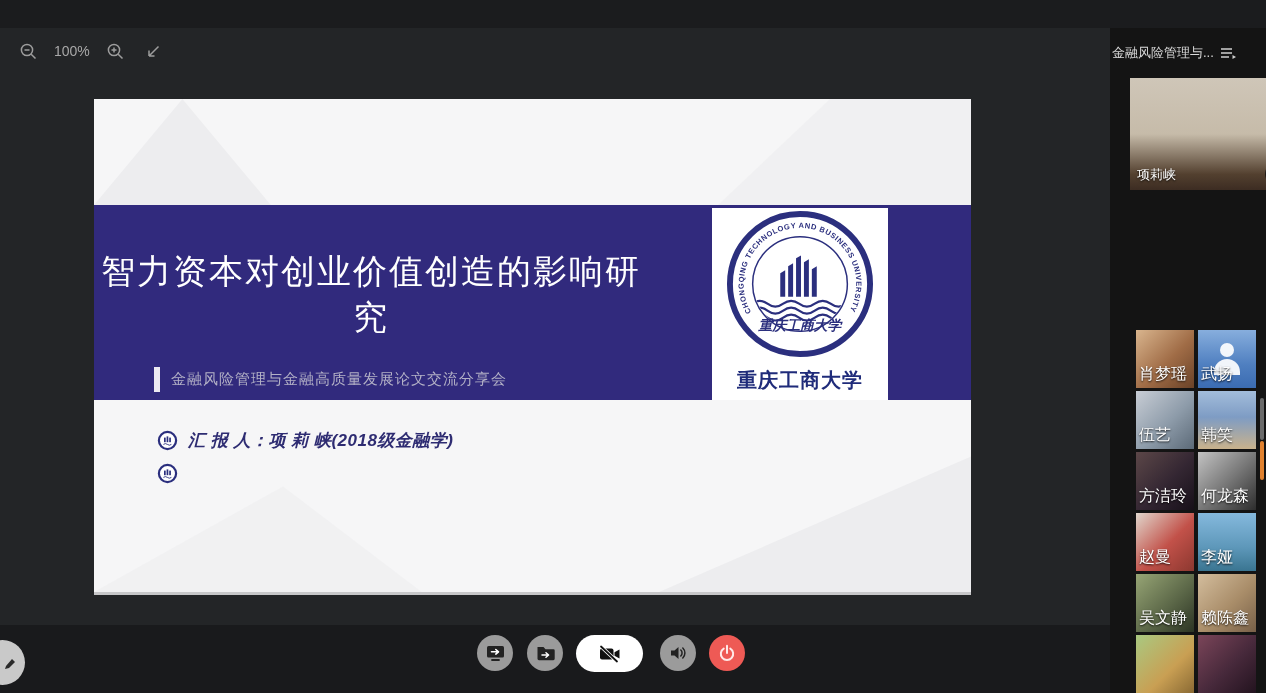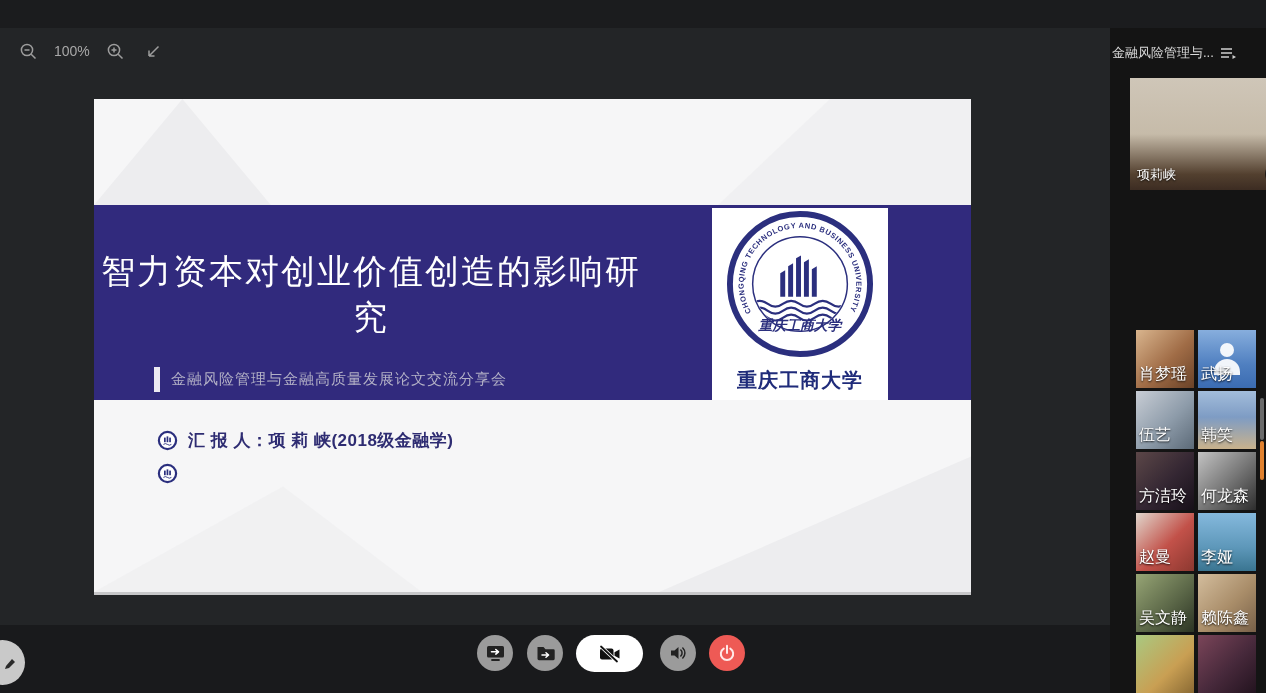--- a/index.html
+++ b/index.html
@@ -36,21 +36,21 @@
        font-family:"Liberation Serif","DejaVu Serif",serif;font-size:34px;letter-spacing:2px;font-weight:500;}
   .subtitle-row{position:absolute;left:60px;top:141px;display:flex;align-items:center;gap:11px;margin-top:21px;}
   .subtitle-bar{width:6px;height:25px;background:#eceaf2;}
   .subtitle-text{font-size:15px;color:#b3b1c6;letter-spacing:1px;}
   .logo-box{position:absolute;left:618px;top:3px;width:176px;height:192px;background:#ffffff;}
   .logo-box .seal{position:absolute;left:14px;top:2px;}
   .logo-cn{position:absolute;left:0;bottom:6px;width:100%;text-align:center;
        font-size:20px;font-weight:bold;color:#1f2b7a;letter-spacing:1px;}
   .bullets{position:absolute;left:63px;top:330px;display:flex;flex-direction:column;gap:11px;}
   .bullet-row{display:flex;align-items:center;gap:10px;}
-  .bullet-text{font-size:17px;font-weight:600;color:#2e2c72;letter-spacing:.5px;}
+  .bullet-text{font-size:17px;font-weight:600;color:#2e2c72;letter-spacing:.5px;font-style:italic;}
 
   
   .btoolbar{position:absolute;left:0;top:597px;width:1110px;height:68px;background:#191a1c;}
   .cbtn{position:absolute;top:10px;width:36px;height:36px;border-radius:50%;background:#9b9b9b;
        display:flex;align-items:center;justify-content:center;}
   .cbtn svg{display:block;}
   .pillbtn{position:absolute;left:576px;top:10px;width:67px;height:37px;border-radius:19px;background:#ffffff;
        display:flex;align-items:center;justify-content:center;}
   .leave{background:#ee5a55;}
   .edgebtn{position:absolute;left:-20px;top:15px;width:45px;height:45px;border-radius:50%;background:#c9c9c9;

